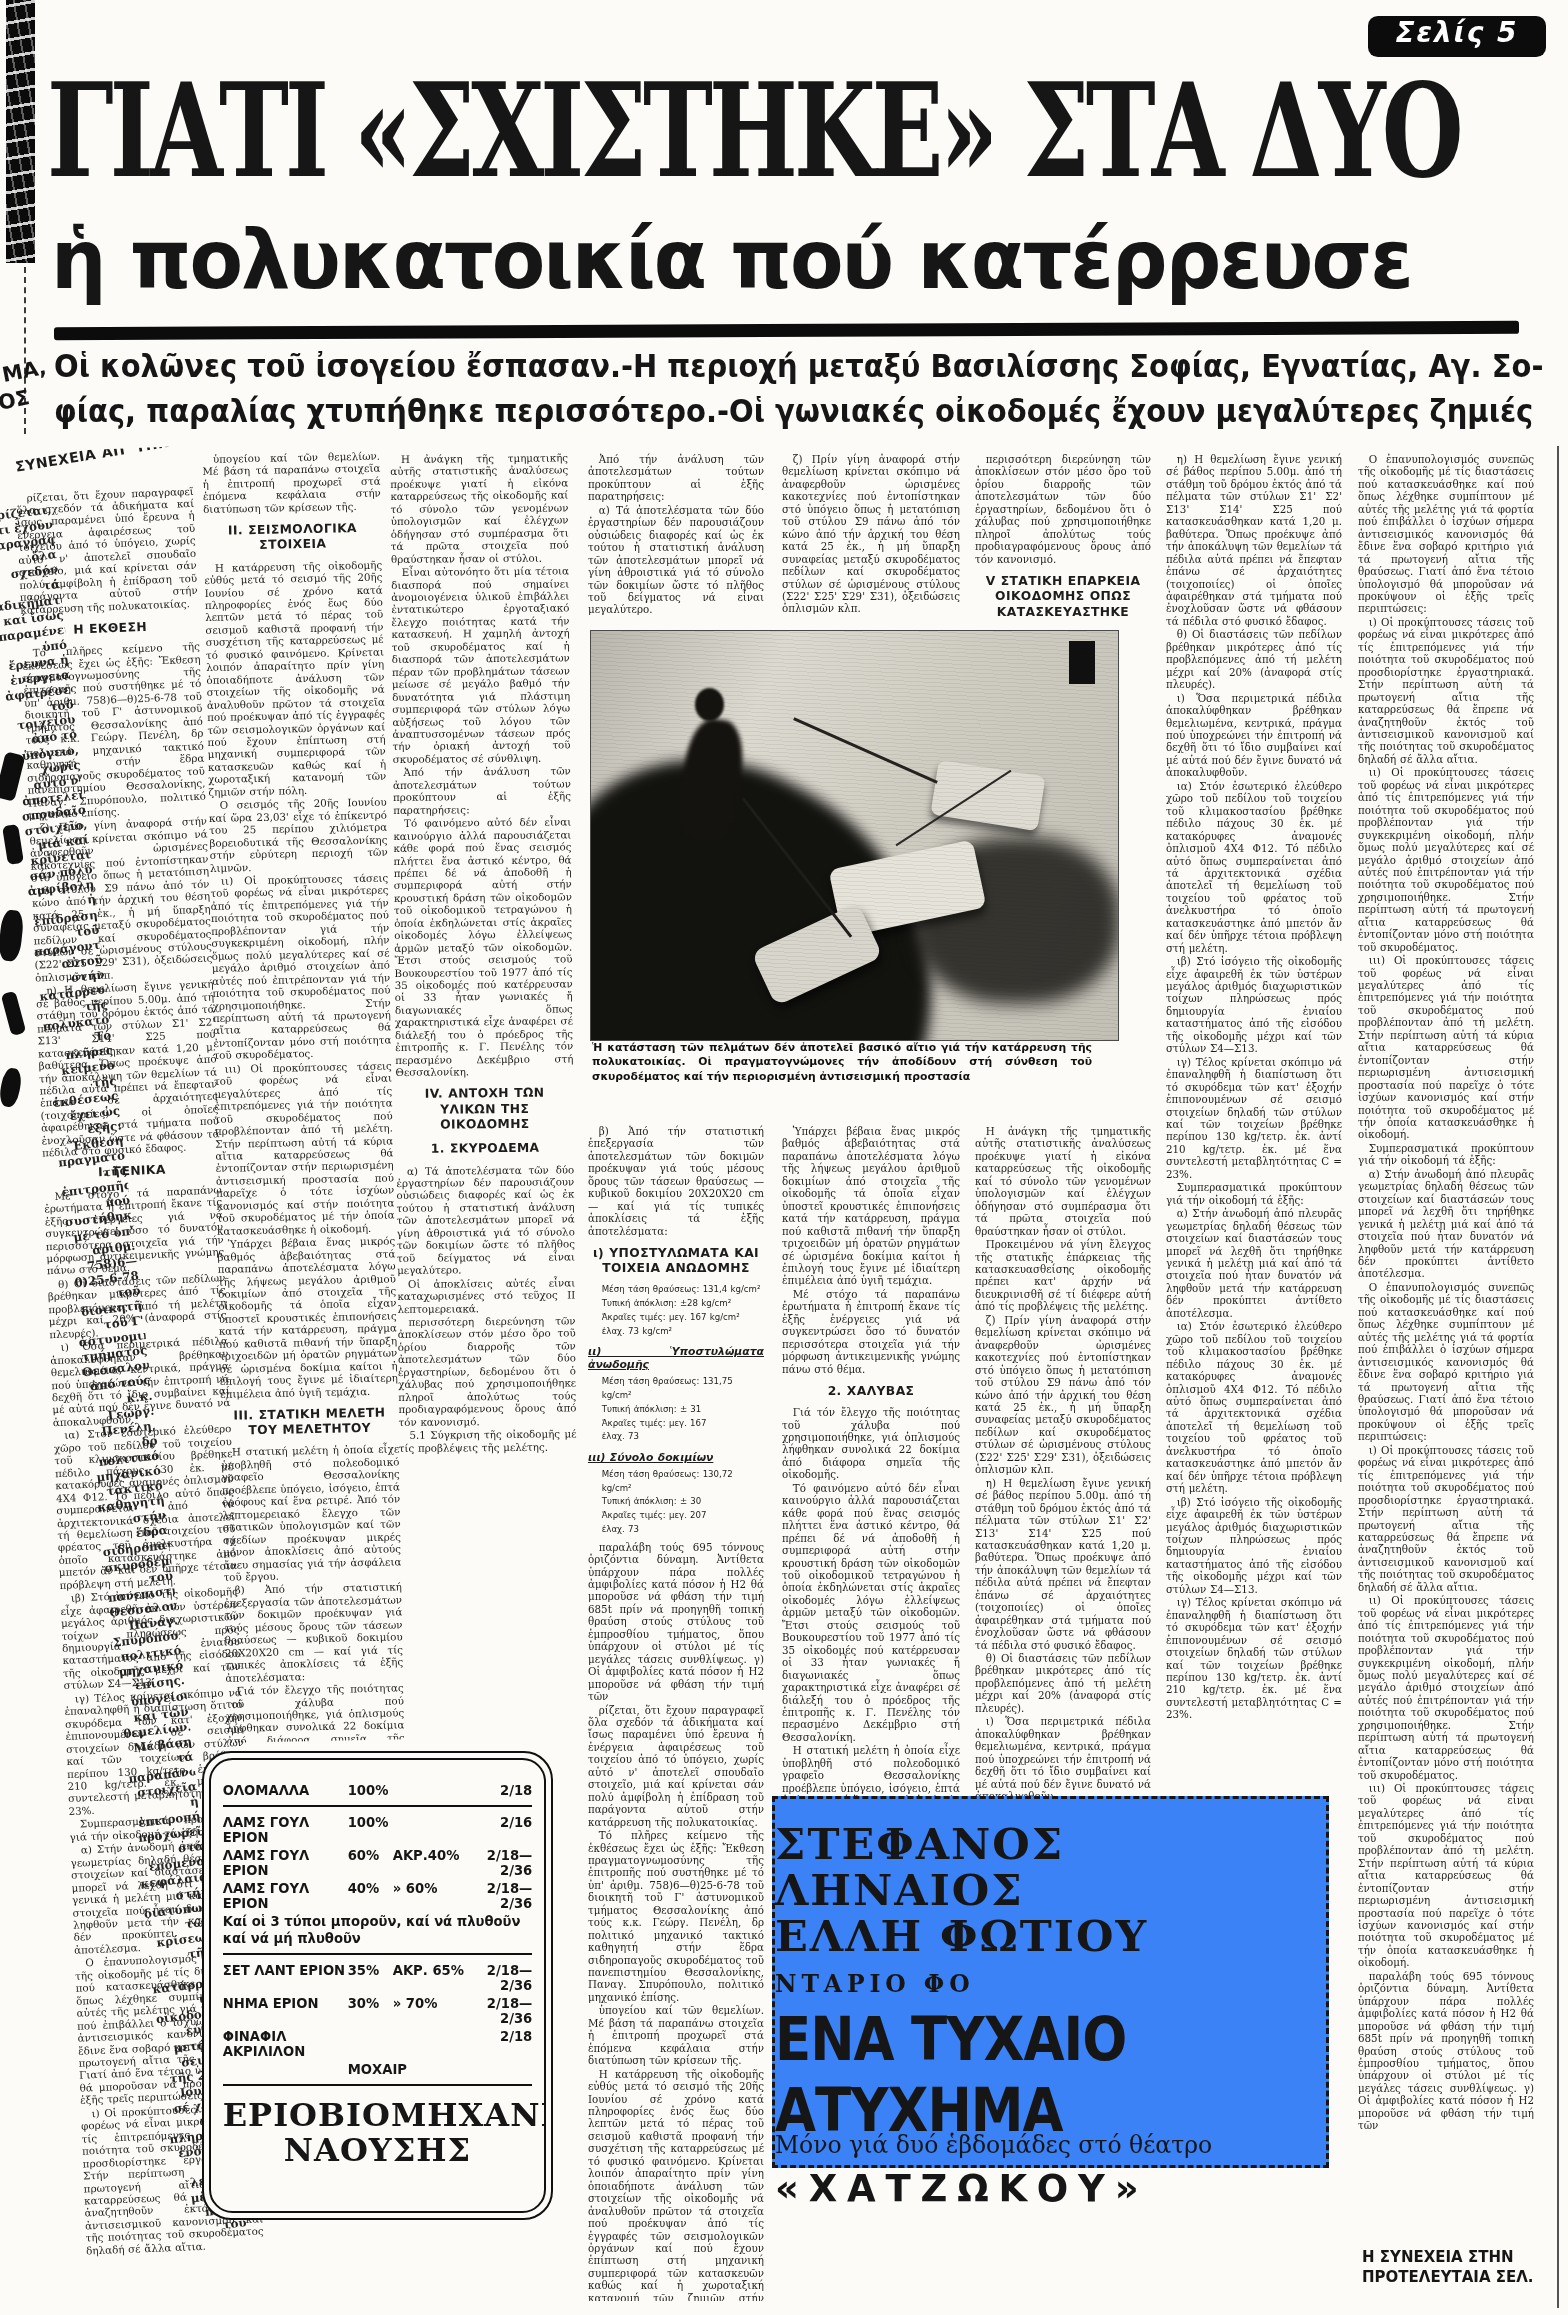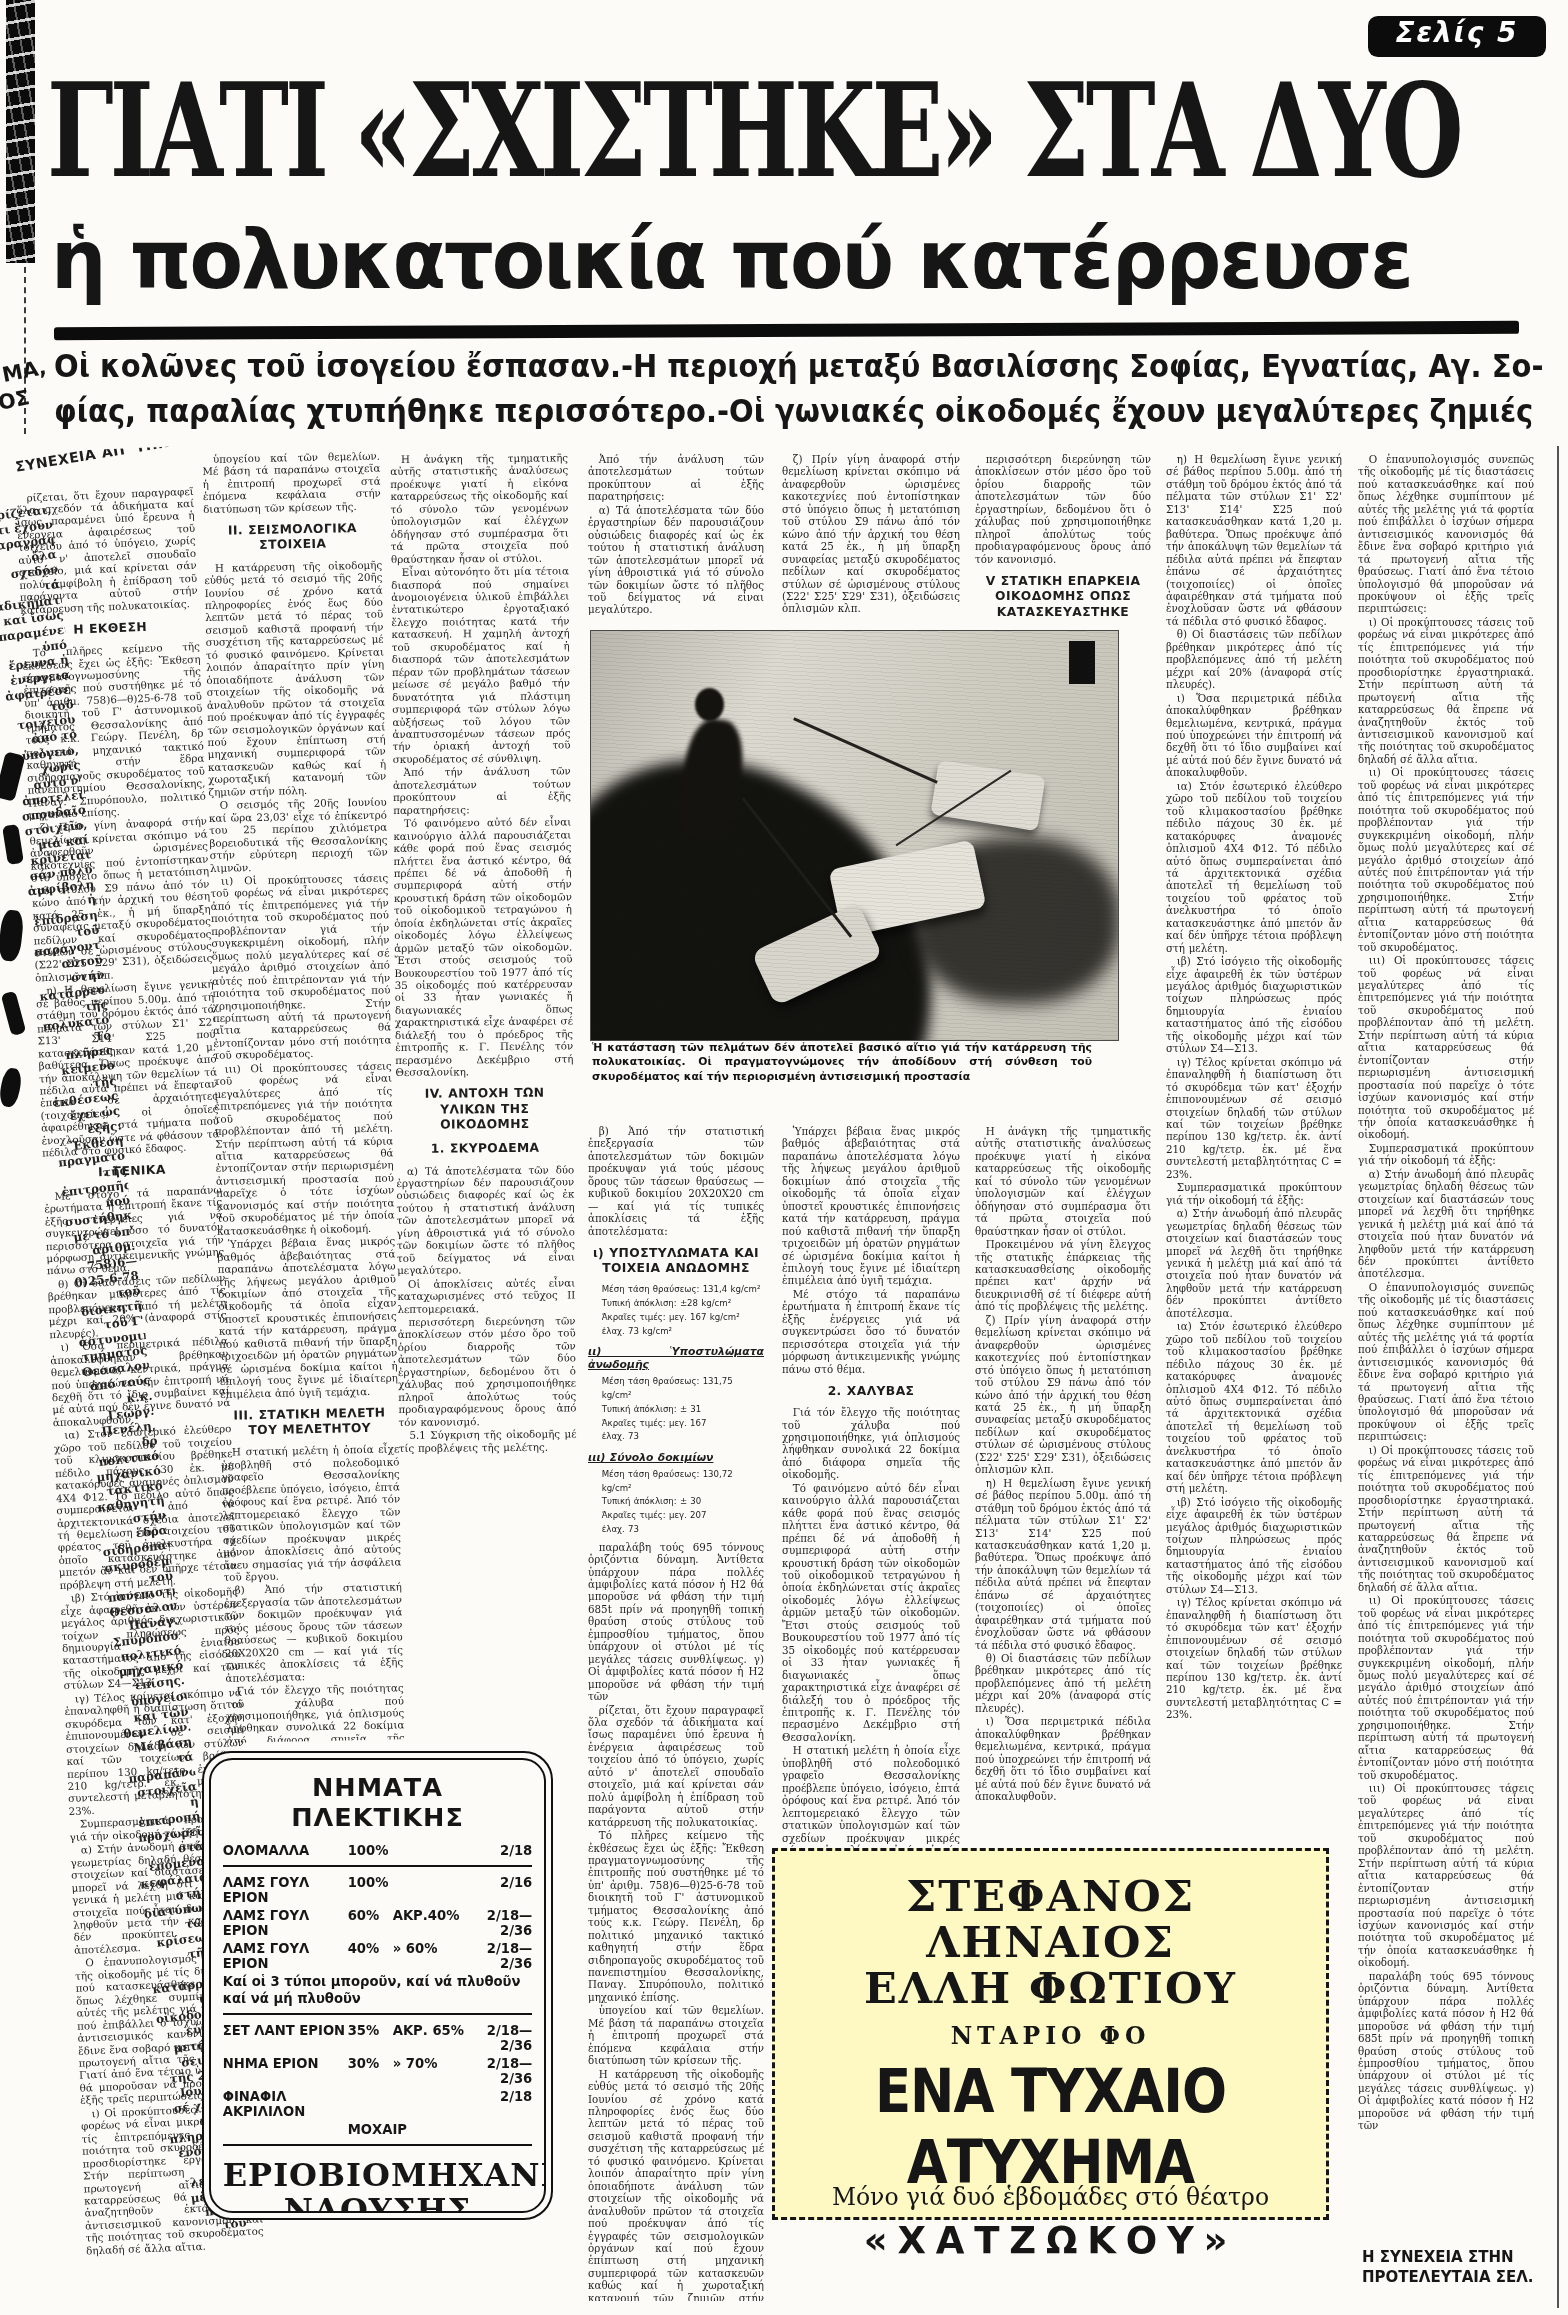--- a/index.html
+++ b/index.html
@@ -98,22 +98,22 @@
               padding:11.8px 11.8px 7.8px;overflow:hidden;}
   .knit-title{text-align:center;font:bold 25.5px "DejaVu Sans",sans-serif;letter-spacing:1px;}
   #knit-table{margin-top:9.8px;font:bold 13.2px "DejaVu Sans",sans-serif;}
   .krow{display:grid;grid-template-columns:125px 45px 73px 1fr;padding:1.5px 0;}
   .krow span:nth-child(4){text-align:right;}
   .krule{border-top:2px solid #101010;margin:5.9px 0;}
   .knote{font:bold 13.2px/1.25 "DejaVu Sans",sans-serif;margin:2px 0;}
   .knit-co{text-align:center;font:bold 32px/1.1 "DejaVu Serif",serif;letter-spacing:1px;margin-top:11.8px;}
 
   
-  #theater{left:772px;top:1848px;width:557px;height:372px;border:3.9px dashed #161616;
-           box-sizing:border-box;text-align:center;padding-top:21.6px;background:#fef9c3;}
+  #theater{left:772px;top:1796px;width:557px;height:372px;border:3.9px dashed #161616;
+           box-sizing:border-box;padding-top:21.6px;background:#3b82f6;}
   .th-name{font:bold 43px/1.08 "DejaVu Serif",serif;letter-spacing:2px;}
   .th-author{font:bold 23.5px "DejaVu Serif",serif;letter-spacing:4.9px;margin:9.8px 0 5.9px;}
   .th-title{font:bold 53px "DejaVu Sans",sans-serif;letter-spacing:-1px;
             transform:scaleY(1.15);transform-origin:center top;}
   .th-tag{font:23.5px "DejaVu Serif",serif;margin-top:5.9px;}
   .th-venue{font:bold 37px "DejaVu Sans",sans-serif;letter-spacing:9.8px;margin-top:7.8px;}
 
   
   #vrule{left:1557px;top:446px;width:2px;height:1862px;background:#2b2b2b;opacity:.8;}
   #contnotice{left:1362px;top:2247px;width:188px;text-align:left;
@@ -286,21 +286,20 @@
     <div class="ph-bar1"></div>
     <div class="ph-bar2"></div>
     <div class="ph-bar3"></div>
     <div class="ph-mark"></div>
     <div class="ph-noise"></div>
   </div>
   <div class="abs" id="caption">Ἡ κατάσταση τῶν πελμάτων δέν ἀποτελεῖ βασικό αἴτιο γιά τήν κατάρρευση τῆς πολυκατοικίας. Οἱ πραγματογνώμονες τήν ἀποδίδουν στή σύνθεση τοῦ σκυροδέματος καί τήν περιορισμένη ἀντισεισμική προστασία</div>
 
   <div class="abs" id="knit">
     <div id="knit-inner">
-      <div class="knit-title">ΝΗΜΑΤΑ ΠΛΕΚΤΙΚΗΣ</div>
       <div id="knit-table">
           <div class="krow">
             <span>ΟΛΟΜΑΛΛΑ</span>
             <span>100%</span>
             <span></span>
             <span>2/18</span>
           </div>
           <div class="krule"></div>
           <div class="krow">
             <span>ΛΑΜΣ ΓΟΥΛ ΕΡΙΟΝ</span>

